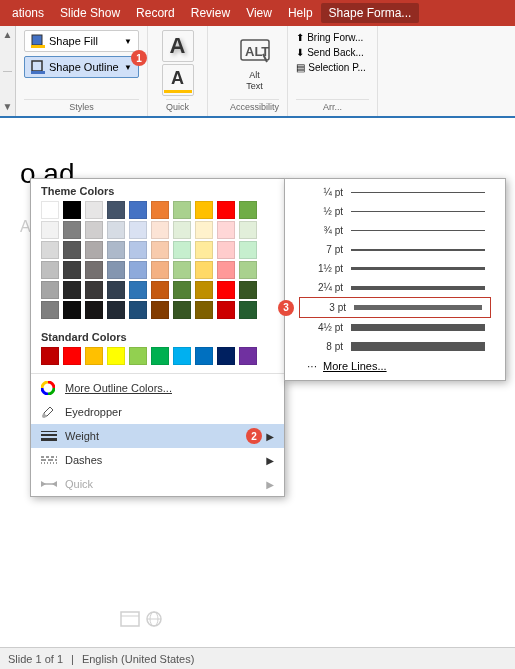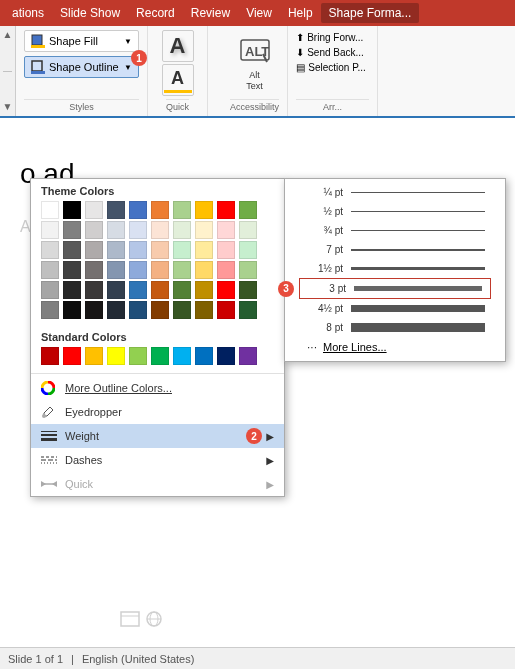--- a/index.html
+++ b/index.html
@@ -510,20 +510,26 @@
         <div class="weight-line-container">
           <div class="weight-line" style="height: 2px;"></div>
         </div>
       </div>
       <div class="weight-item">
         <span class="weight-label">1½ pt</span>
         <div class="weight-line-container">
           <div class="weight-line" style="height: 3px;"></div>
         </div>
       </div>
+      <div class="weight-item">
+        <span class="weight-label">2¼ pt</span>
+        <div class="weight-line-container">
+          <div class="weight-line" style="height: 4px;"></div>
+        </div>
+      </div>
       <div class="weight-item selected-item" style="position: relative;">
         <div style="width: 16px; height: 16px; border-radius: 50%; background: rgb(231, 76, 60); color: white; font-size: 10px; font-weight: bold; display: inline-flex; align-items: center; justify-content: center; position: absolute; left: -22px; top: 50%; transform: translateY(-50%);">3</div>
         <span class="weight-label">3 pt</span>
         <div class="weight-line-container">
           <div class="weight-line" style="height: 5px; background: rgb(102, 102, 102);"></div>
         </div>
       </div>
       <div class="weight-item">
         <span class="weight-label">4½ pt</span>
         <div class="weight-line-container">

